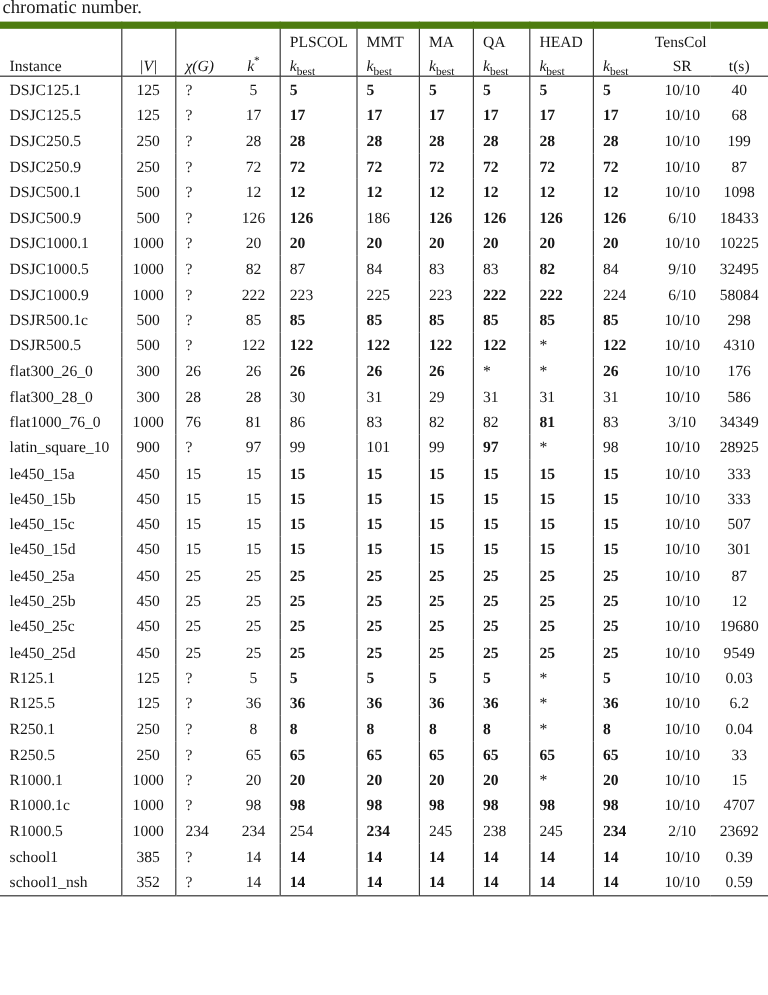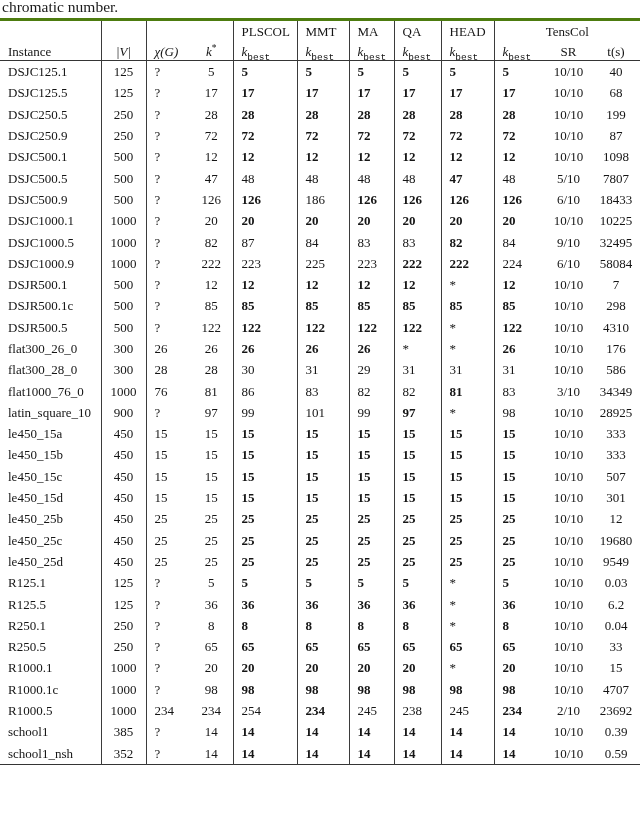--- a/index.html
+++ b/index.html
@@ -5,35 +5,35 @@
   html,body{margin:0;padding:0;}
   body{
     width:640px;height:829px;background:#ffffff;position:relative;
     font-family:"Liberation Serif",serif;color:#151515;
     -webkit-font-smoothing:antialiased;
   }
   .caption{position:absolute;top:-2px;left:2px;font-size:15.5px;color:#1a1a1a;}
   table{
     position:absolute;top:18px;left:0;width:640px;
     border-collapse:collapse;table-layout:fixed;
-    border-top:3px solid #4d7c0f;border-bottom:1px solid #353535;
+    border-top:6px solid #4d7c0f;border-bottom:1px solid #353535;
   }
   th,td{
     margin:0;padding:0;font-size:13px;font-weight:normal;line-height:1;
     vertical-align:middle;white-space:nowrap;overflow:hidden;color:#151515;
   }
   thead tr.grp th{height:21px;}
   thead tr.sub th{height:18px;border-bottom:1px solid #353535;}
   tbody td{height:21.3px;}
   .l{text-align:left;padding-left:8px;}
   .c{text-align:center;}
   .br{border-right:1px solid #3b3b3b;}
   .b{font-weight:bold;}
   i{font-style:italic;}
-  sub{font-size:9.5px;line-height:0;font-family:Liberation Mono, monospace;}
+  sub{font-size:9.5px;line-height:0;}
   sup{font-size:9.5px;line-height:0;}
 </style>
 </head>
 <body>
 
 <div class="caption">chromatic number.</div>
 
 <table>
   <colgroup>
     <col style="width:101px">
@@ -141,34 +141,20 @@
         <td class="l br b">12</td>
         <td class="l br b">12</td>
         <td class="l br b">12</td>
         <td class="l br b">12</td>
         <td class="l br b">12</td>
         <td class="l b">12</td>
         <td class="c">10/10</td>
         <td class="c">1098</td>
       </tr>
       <tr>
-        <td class="l br">DSJC500.5</td>
-        <td class="c br">500</td>
-        <td class="l">?</td>
-        <td class="c br">47</td>
-        <td class="l br">48</td>
-        <td class="l br">48</td>
-        <td class="l br">48</td>
-        <td class="l br">48</td>
-        <td class="l br b">47</td>
-        <td class="l">48</td>
-        <td class="c">5/10</td>
-        <td class="c">7807</td>
-      </tr>
-      <tr>
         <td class="l br">DSJC500.9</td>
         <td class="c br">500</td>
         <td class="l">?</td>
         <td class="c br">126</td>
         <td class="l br b">126</td>
         <td class="l br">186</td>
         <td class="l br b">126</td>
         <td class="l br b">126</td>
         <td class="l br b">126</td>
         <td class="l b">126</td>
@@ -209,34 +195,20 @@
         <td class="l">?</td>
         <td class="c br">222</td>
         <td class="l br">223</td>
         <td class="l br">225</td>
         <td class="l br">223</td>
         <td class="l br b">222</td>
         <td class="l br b">222</td>
         <td class="l">224</td>
         <td class="c">6/10</td>
         <td class="c">58084</td>
-      </tr>
-      <tr>
-        <td class="l br">DSJR500.1</td>
-        <td class="c br">500</td>
-        <td class="l">?</td>
-        <td class="c br">12</td>
-        <td class="l br b">12</td>
-        <td class="l br b">12</td>
-        <td class="l br b">12</td>
-        <td class="l br b">12</td>
-        <td class="l br">*</td>
-        <td class="l b">12</td>
-        <td class="c">10/10</td>
-        <td class="c">7</td>
       </tr>
       <tr>
         <td class="l br">DSJR500.1c</td>
         <td class="c br">500</td>
         <td class="l">?</td>
         <td class="c br">85</td>
         <td class="l br b">85</td>
         <td class="l br b">85</td>
         <td class="l br b">85</td>
         <td class="l br b">85</td>
@@ -365,20 +337,34 @@
         <td class="l br b">15</td>
         <td class="l br b">15</td>
         <td class="l br b">15</td>
         <td class="l br b">15</td>
         <td class="l br b">15</td>
         <td class="l b">15</td>
         <td class="c">10/10</td>
         <td class="c">301</td>
       </tr>
       <tr>
+        <td class="l br">le450_25a</td>
+        <td class="c br">450</td>
+        <td class="l">25</td>
+        <td class="c br">25</td>
+        <td class="l br b">25</td>
+        <td class="l br b">25</td>
+        <td class="l br b">25</td>
+        <td class="l br b">25</td>
+        <td class="l br b">25</td>
+        <td class="l b">25</td>
+        <td class="c">10/10</td>
+        <td class="c">87</td>
+      </tr>
+      <tr>
         <td class="l br">le450_25b</td>
         <td class="c br">450</td>
         <td class="l">25</td>
         <td class="c br">25</td>
         <td class="l br b">25</td>
         <td class="l br b">25</td>
         <td class="l br b">25</td>
         <td class="l br b">25</td>
         <td class="l br b">25</td>
         <td class="l b">25</td>

